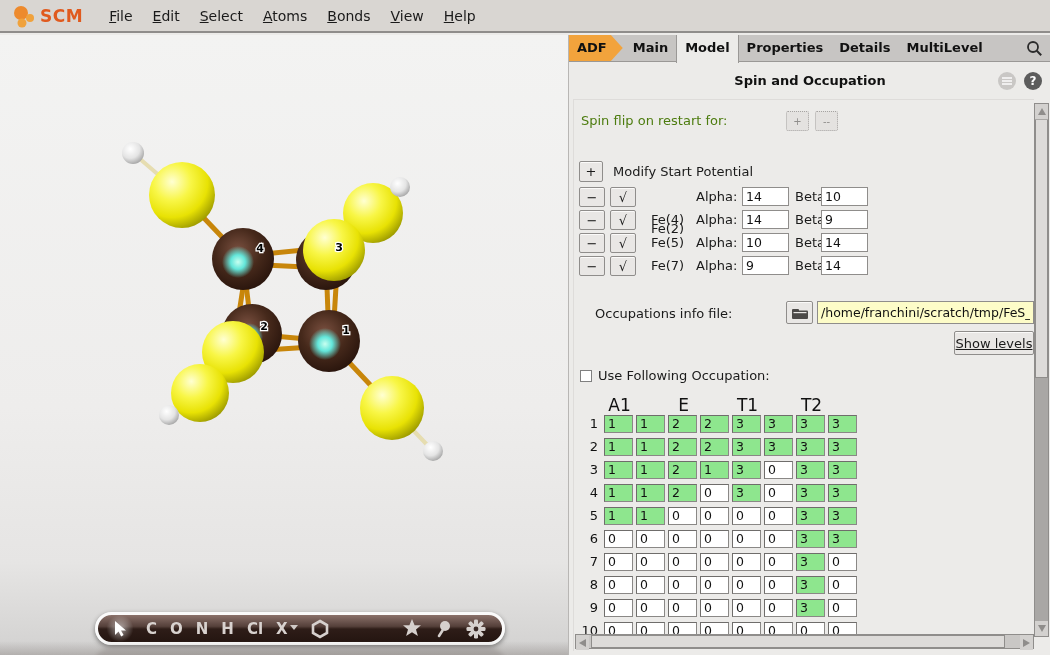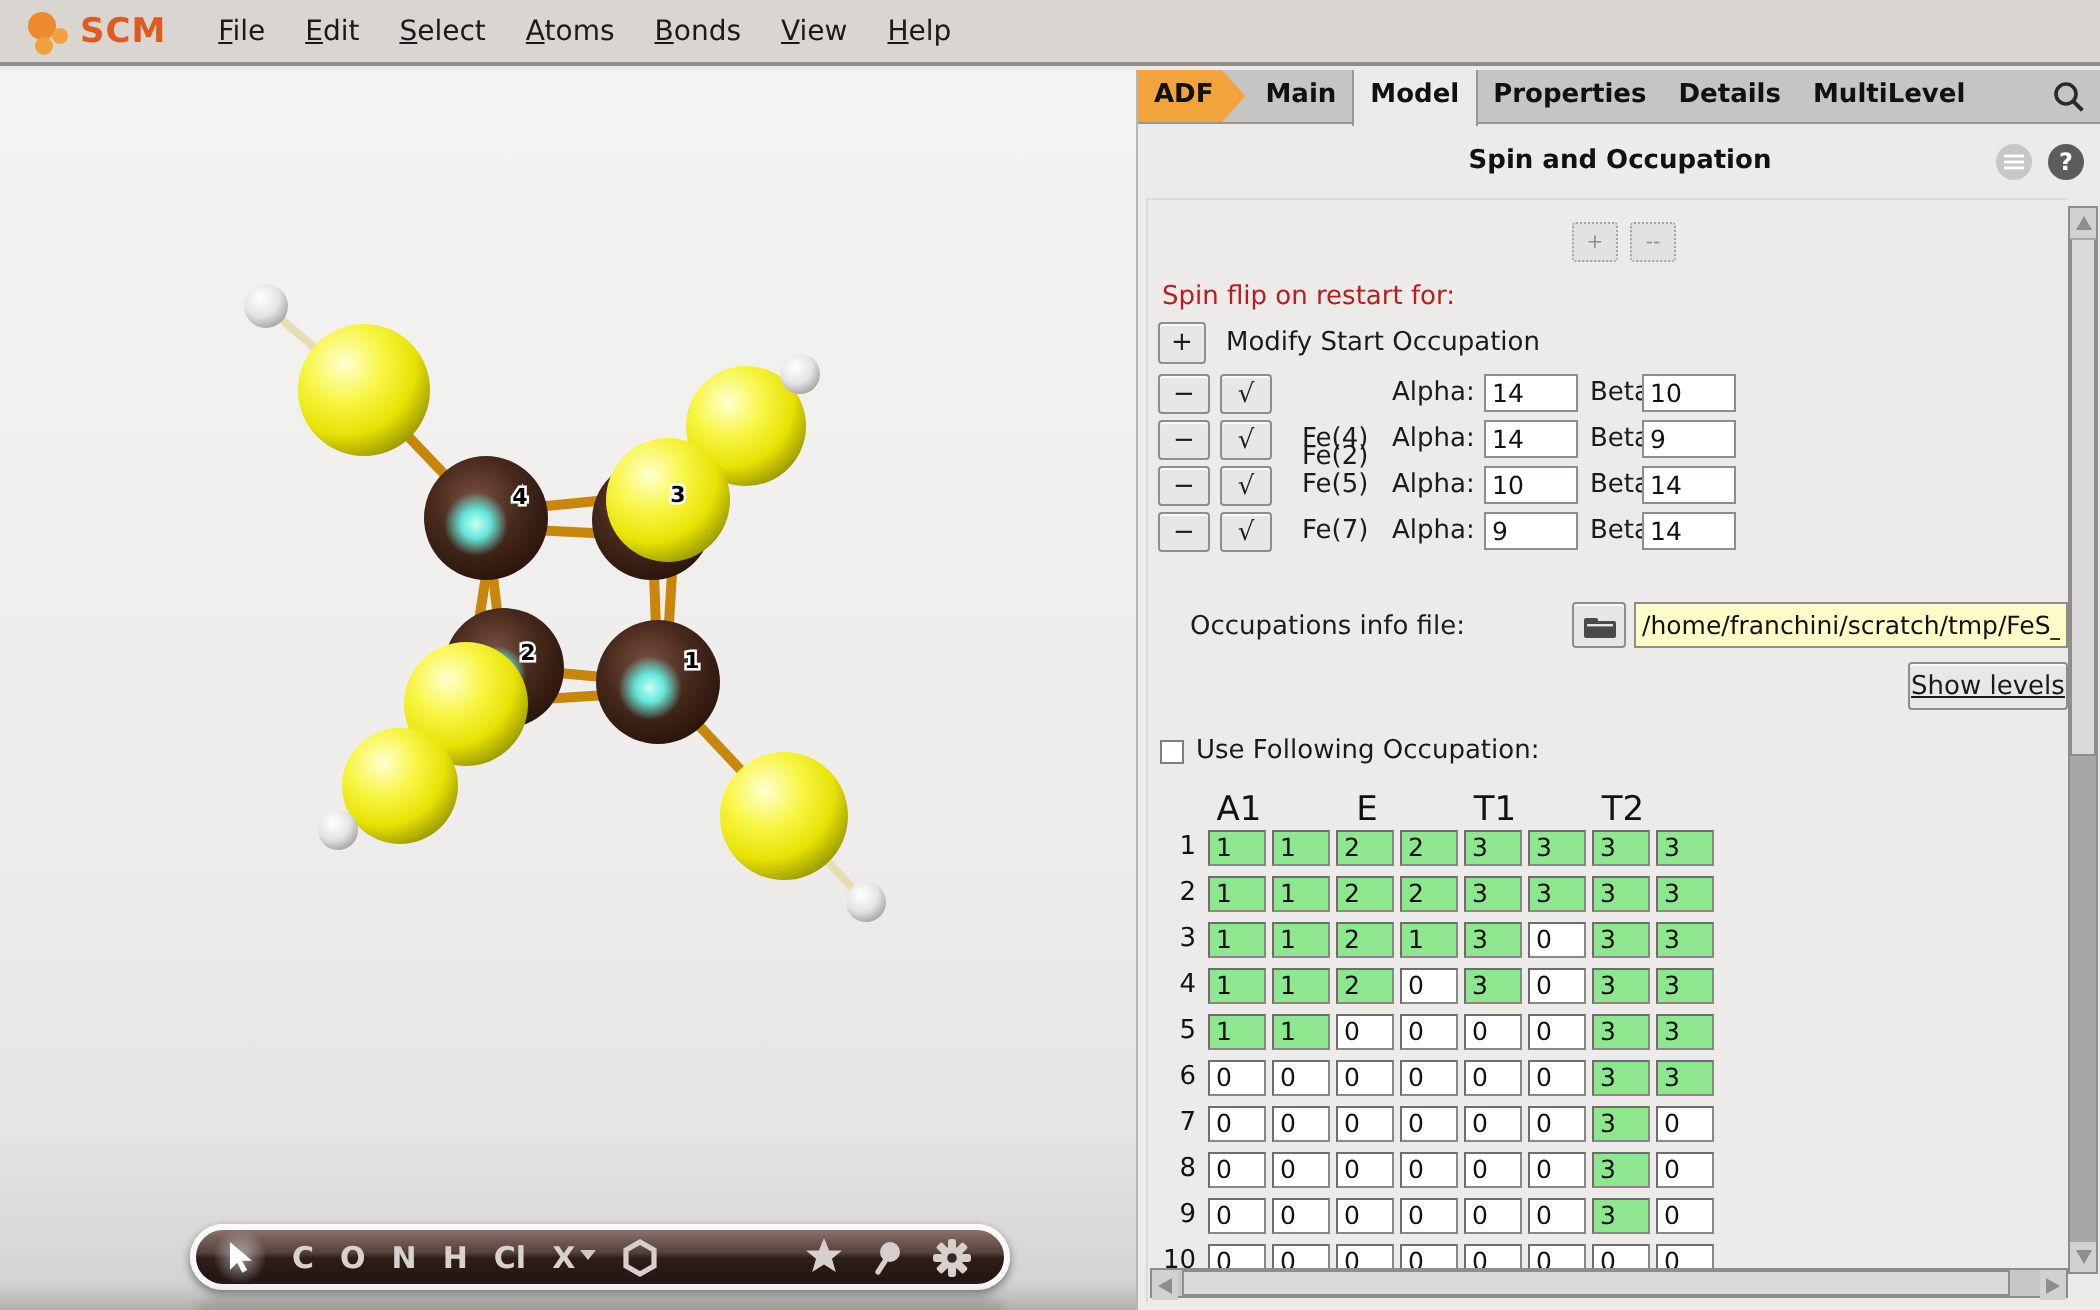--- a/index.html
+++ b/index.html
@@ -61,21 +61,21 @@
             font-size:13px; font-weight:bold; color:#111; }
   .circle-btn { position:absolute; width:18px; height:18px; border-radius:50%; top:9px;
                 display:flex; align-items:center; justify-content:center; }
   .menu-circle { left:429px; background:#c9c7c5; }
   .help-circle { left:455px; background:#5c5c5c; color:#fff; font-size:12px; font-weight:bold; }
 
   .content-frame { position:absolute; left:4px; top:64px; width:461px; height:552px;
                    border-left:1px solid #dedcda; border-top:1px solid #dedcda; }
 
   .lbl { position:absolute; font-size:13px; color:#1a1a1a; white-space:nowrap; }
-  .lbl-disabled { color:#b91c1c;margin-top:28px; }
+  .lbl-disabled { color:#4d7c0f; }
 
   .btn { position:absolute; background:#e9e7e5; border:1px solid #8f8d8b; border-radius:2px;
          font-size:13px; color:#1a1a1a; display:flex; align-items:center; justify-content:center;
          box-shadow:inset 0 1px 0 #fbfaf9; }
   .btn-dotted { border:1px dotted #a5a3a1; background:#e4e2e0; color:#8f8d8b; font-size:10px;
                 box-shadow:none; }
 
   .field { position:absolute; background:#ffffff; border:1px solid #8f8d8b;
            font-size:12.5px; color:#111; padding:1px 3px; font-family:inherit; }
   .field-path { background:#fdfcc8; overflow:hidden; white-space:nowrap; }
@@ -293,21 +293,21 @@
       <div class="circle-btn help-circle">?</div>
     </div>
 
     <div class="content-frame"></div>
 
     <div class="lbl lbl-disabled" style="left:12px; top:78px;">Spin flip on restart for:</div>
     <div class="btn btn-dotted" style="left:217px; top:76px; width:23px; height:20px;">+</div>
     <div class="btn btn-dotted" style="left:246px; top:76px; width:23px; height:20px;">--</div>
 
     <div class="btn" style="left:10px; top:126px; width:24px; height:21px;">+</div>
-    <div class="lbl" style="left:44px; top:129px;">Modify Start Occupation</div>
+    <div class="lbl" style="left:44px; top:129px;">Modify Start Potential</div>
     <div id="fe-rows">
         <div>
           <div class="btn" style="left:10px; top:152px; width:26px; height:20px;">−</div>
           <div class="btn" style="left:41px; top:152px; width:26px; height:20px;">√</div>
           <div class="lbl" style="left:82px; top:154px;margin-top:32px;">Fe(2)</div>
           <div class="lbl" style="left:127px; top:154px;">Alpha:</div>
           <input class="field" style="left: 173px; top: 152px; width: 47px; height: 19px;" value="14">
           <div class="lbl" style="left:226px; top:154px;">Beta:</div>
           <input class="field" style="left: 252px; top: 152px; width: 47px; height: 19px;" value="10">
         </div>

